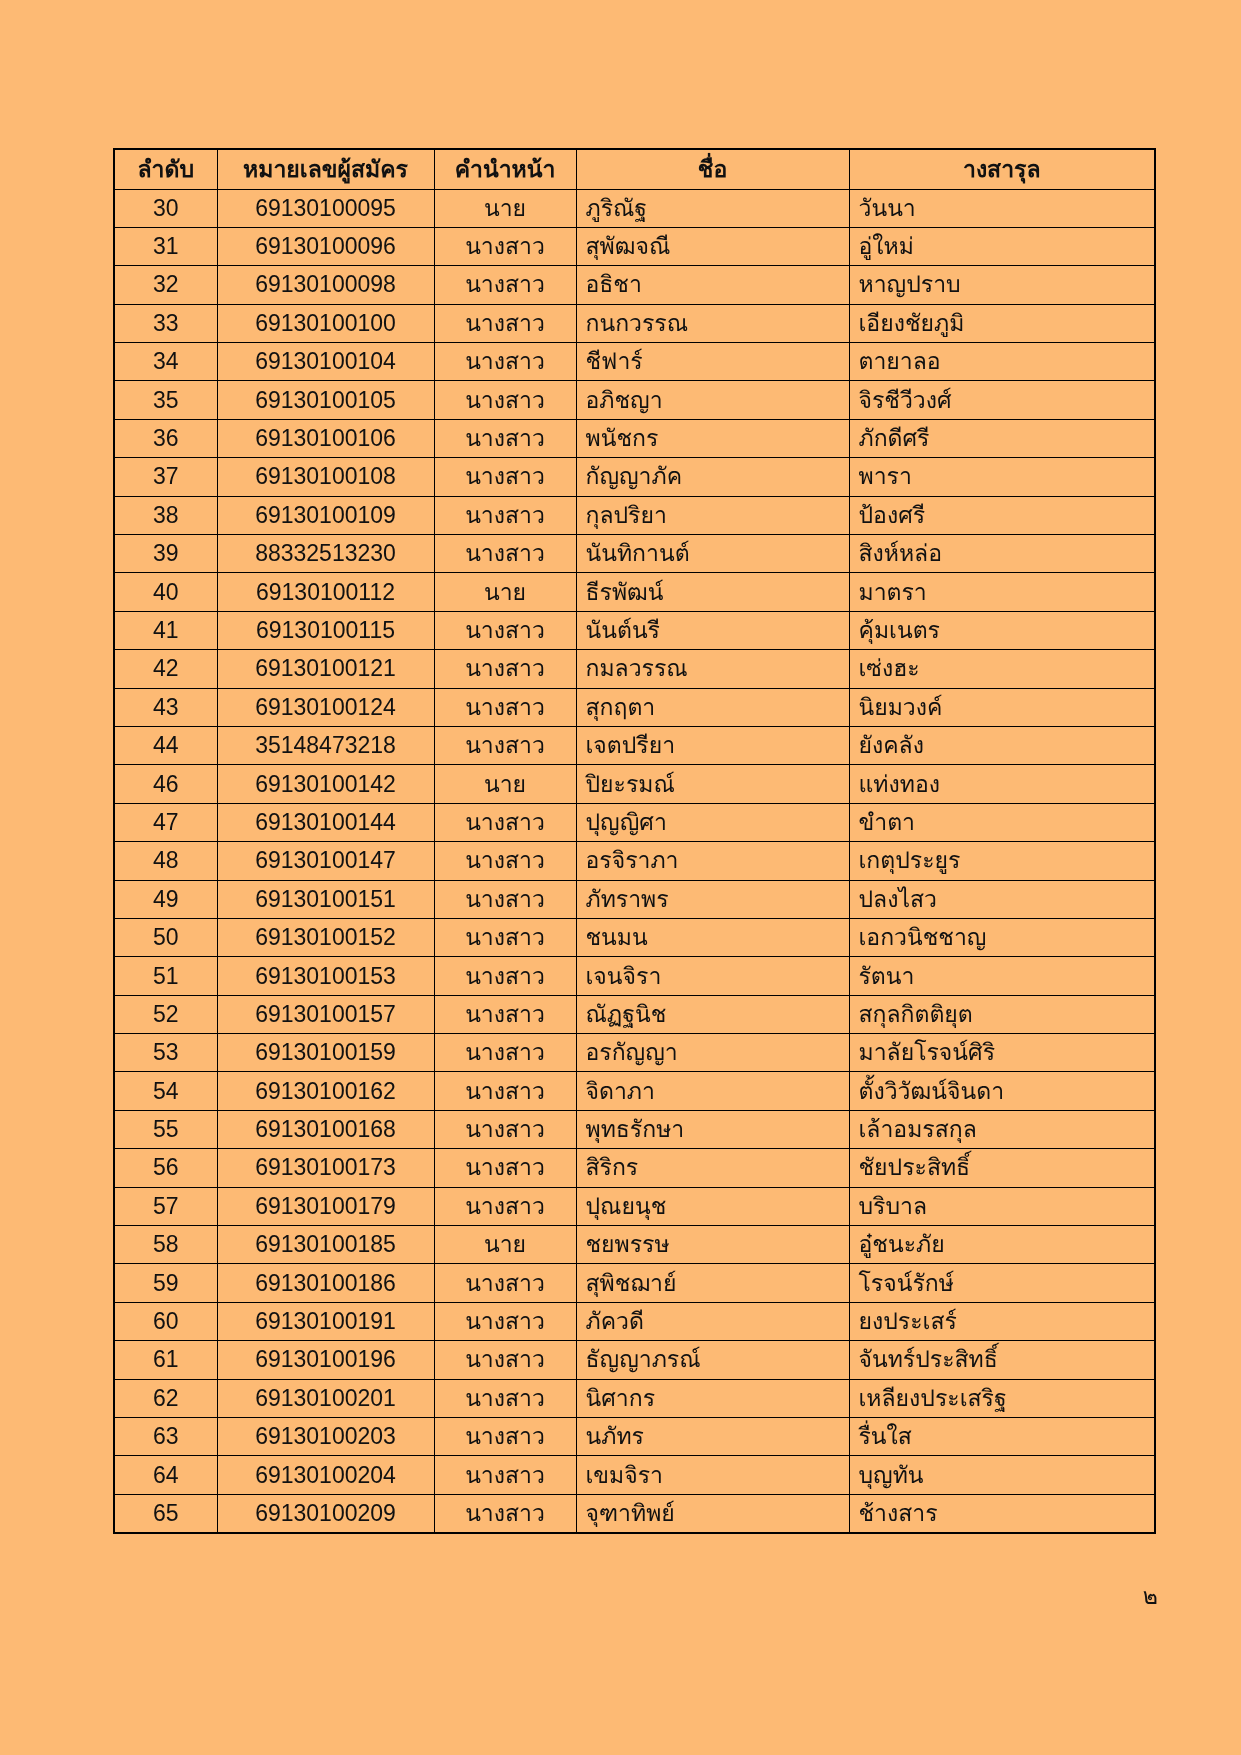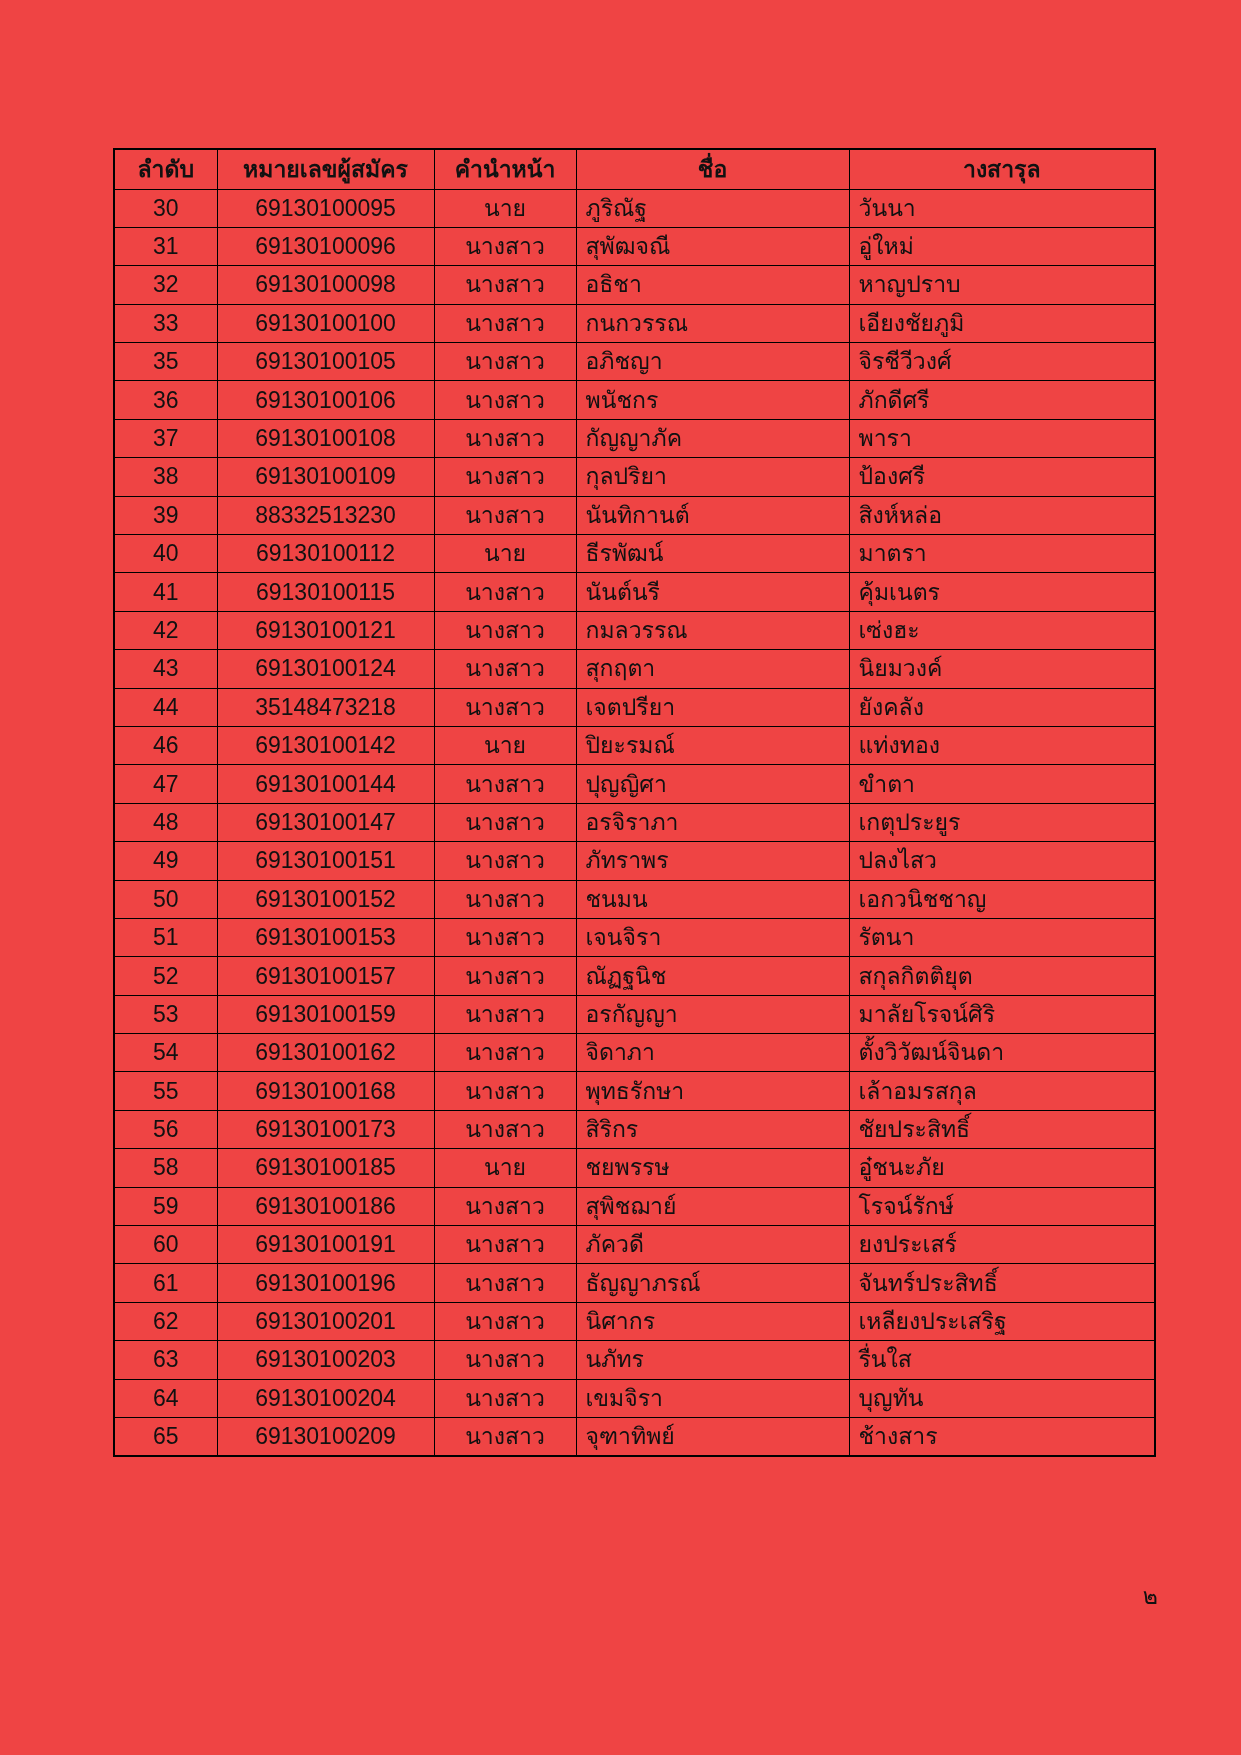--- a/index.html
+++ b/index.html
@@ -4,21 +4,21 @@
 <style>
   * { margin: 0; padding: 0; box-sizing: border-box; }
   html, body {
     background: #ffffff;
     font-family: "Liberation Sans", "DejaVu Sans", sans-serif;
   }
   .page {
     position: relative;
     width: 1241px;
     height: 1755px;
-    background: #ef4444;
+    background: #fdba74;
     overflow: hidden;
     color: #111111;
   }
   .table-wrap {
     position: absolute;
     left: 113px;
     top: 148px;
     width: 1041px;
   }
   table.applicant-table {
@@ -112,20 +112,27 @@
     <td class="col-lastname">หาญปราบ</td>
   </tr>
           <tr>
     <td class="col-order">33</td>
     <td class="col-appno">69130100100</td>
     <td class="col-title">นางสาว</td>
     <td class="col-firstname">กนกวรรณ</td>
     <td class="col-lastname">เอียงชัยภูมิ</td>
   </tr>
           <tr>
+    <td class="col-order">34</td>
+    <td class="col-appno">69130100104</td>
+    <td class="col-title">นางสาว</td>
+    <td class="col-firstname">ชีฟาร์</td>
+    <td class="col-lastname">ตายาลอ</td>
+  </tr>
+          <tr>
     <td class="col-order">35</td>
     <td class="col-appno">69130100105</td>
     <td class="col-title">นางสาว</td>
     <td class="col-firstname">อภิชญา</td>
     <td class="col-lastname">จิรชีวีวงศ์</td>
   </tr>
           <tr>
     <td class="col-order">36</td>
     <td class="col-appno">69130100106</td>
     <td class="col-title">นางสาว</td>
@@ -259,20 +266,27 @@
     <td class="col-lastname">เล้าอมรสกุล</td>
   </tr>
           <tr>
     <td class="col-order">56</td>
     <td class="col-appno">69130100173</td>
     <td class="col-title">นางสาว</td>
     <td class="col-firstname">สิริกร</td>
     <td class="col-lastname">ชัยประสิทธิ์</td>
   </tr>
           <tr>
+    <td class="col-order">57</td>
+    <td class="col-appno">69130100179</td>
+    <td class="col-title">นางสาว</td>
+    <td class="col-firstname">ปุณยนุช</td>
+    <td class="col-lastname">บริบาล</td>
+  </tr>
+          <tr>
     <td class="col-order">58</td>
     <td class="col-appno">69130100185</td>
     <td class="col-title">นาย</td>
     <td class="col-firstname">ชยพรรษ</td>
     <td class="col-lastname">อู๋ชนะภัย</td>
   </tr>
           <tr>
     <td class="col-order">59</td>
     <td class="col-appno">69130100186</td>
     <td class="col-title">นางสาว</td>

